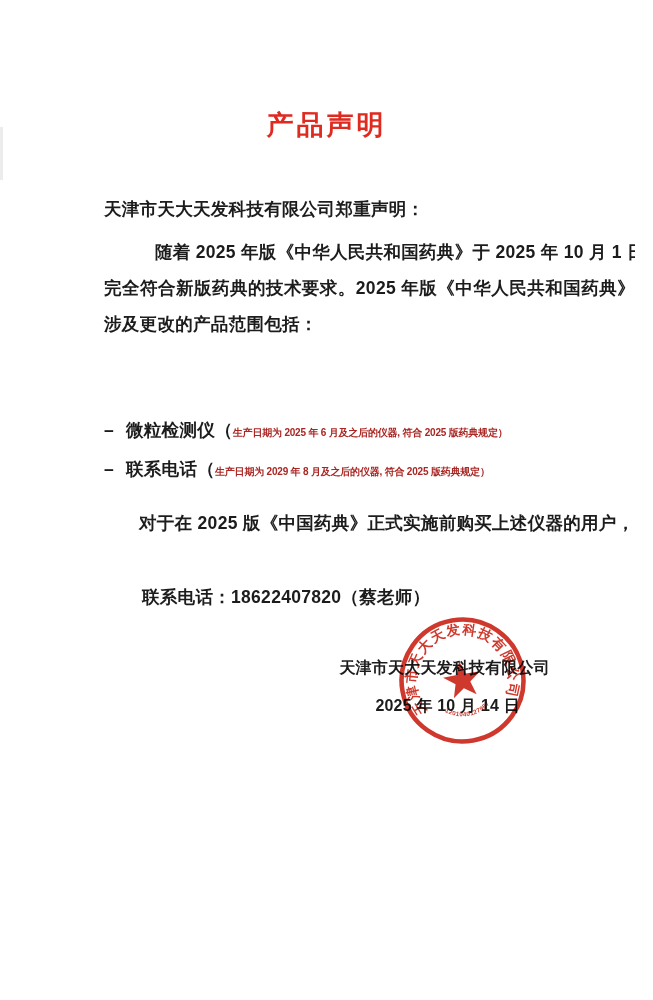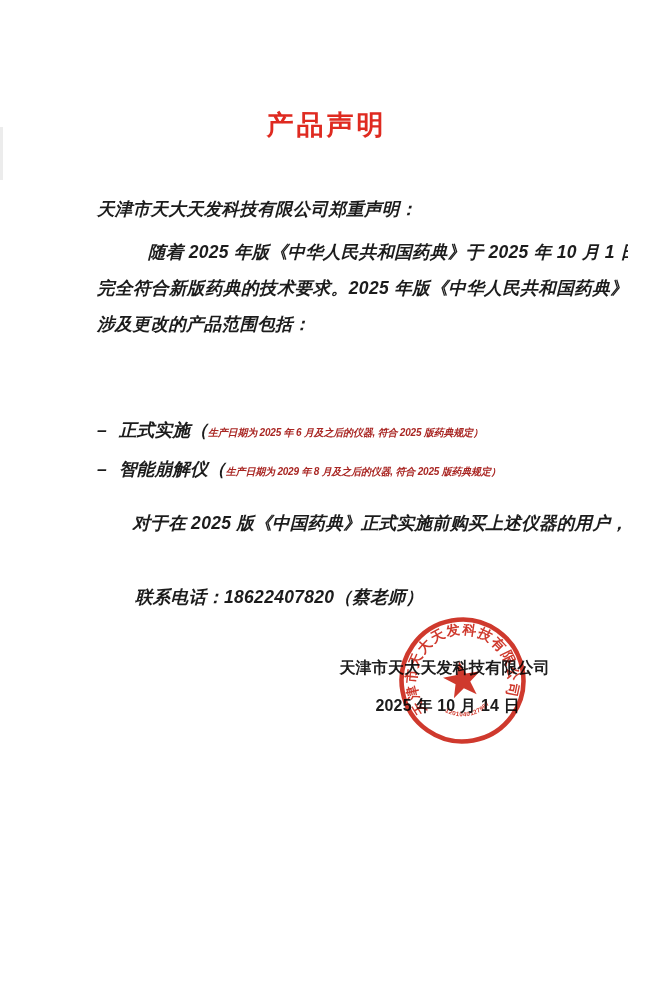--- a/index.html
+++ b/index.html
@@ -31,47 +31,46 @@
     width: 653px;
     text-align: center;
     font-size: 27px;
     font-weight: 700;
     letter-spacing: 3px;
     color: #df2a20;
     line-height: 38px;
   }
   .body-block {
     position: absolute;
-    left: 97px;
+    left: 104px;
     width: 531px;
     font-size: 17.5px;
     font-weight: 600;
     line-height: 36px;
     letter-spacing: 0.3px;
-    font-style: italic;
   }
   .opening-line { top: 191px; }
   .para1 { top: 234px; }
   .para1 .jline {
     text-align: justify;
     text-align-last: justify;
     overflow: hidden;
     white-space: nowrap;
   }
   .indent-first { padding-left: 51px; box-sizing: border-box; }
   .product-list { top: 412px; line-height: 37px; }
   .product-line { white-space: nowrap; }
   .product-dash { display: inline-block; width: 22px; }
   .product-detail {
     font-size: 10px;
     letter-spacing: -0.2px;
     color: #a92623;
   }
   .para2 { top: 505px; }
-  .indent-2em { padding-left: 35px; text-align: right; }
+  .indent-2em { padding-left: 35px; }
   .phone-line { top: 579px; padding-left: 38px; box-sizing: border-box; }
   .signature-company {
     position: absolute;
     right: 103px;
     top: 654px;
     font-size: 16px;
     font-weight: 600;
     line-height: 28px;
     letter-spacing: 0.2px;
   }
@@ -108,24 +107,24 @@
   <div class="body-block opening-line">天津市天大天发科技有限公司郑重声明：</div>
 
   <div class="body-block para1">
     <div class="jline indent-first">随着 2025 年版《中华人民共和国药典》于 2025 年 10 月 1 日</div>
     <div class="jline">完全符合新版药典的技术要求。2025 年版《中华人民共和国药典》</div>
     <div>涉及更改的产品范围包括：</div>
   </div>
 
   <div class="body-block product-list">
     <div class="product-line">
-      <span class="product-dash">–</span><span>正式实施（</span><span class="product-detail">生产日期为 2025 年 6 月及之后的仪器, 符合 2025 版药典规定）</span>
+      <span class="product-dash">–</span><span>微粒检测仪（</span><span class="product-detail">生产日期为 2025 年 6 月及之后的仪器, 符合 2025 版药典规定）</span>
     </div>
     <div class="product-line">
-      <span class="product-dash">–</span><span>智能崩解仪（</span><span class="product-detail">生产日期为 2029 年 8 月及之后的仪器, 符合 2025 版药典规定）</span>
+      <span class="product-dash">–</span><span>联系电话（</span><span class="product-detail">生产日期为 2029 年 8 月及之后的仪器, 符合 2025 版药典规定）</span>
     </div>
   </div>
 
   <div class="body-block para2">
     <div class="indent-2em">对于在 2025 版《中国药典》正式实施前购买上述仪器的用户，</div>
   </div>
 
   <div class="body-block phone-line">联系电话：18622407820（蔡老师）</div>
 
   <div class="signature-company">天津市天大天发科技有限公司</div>

